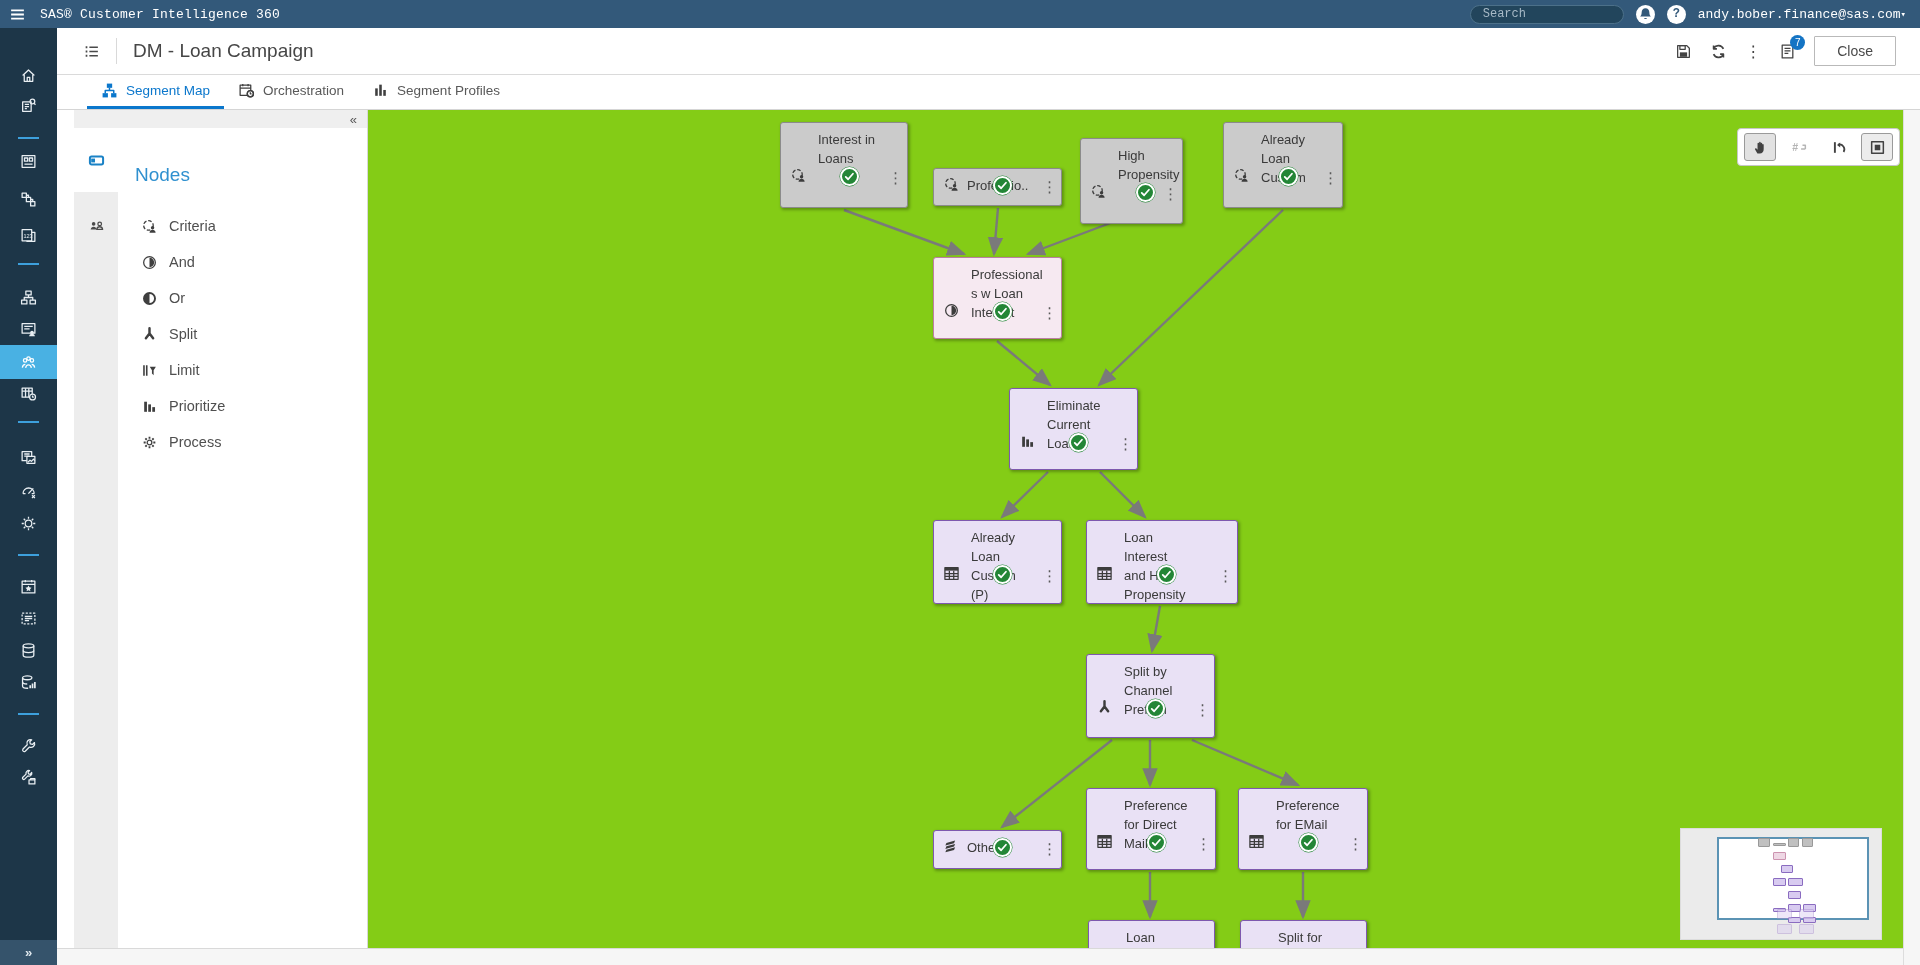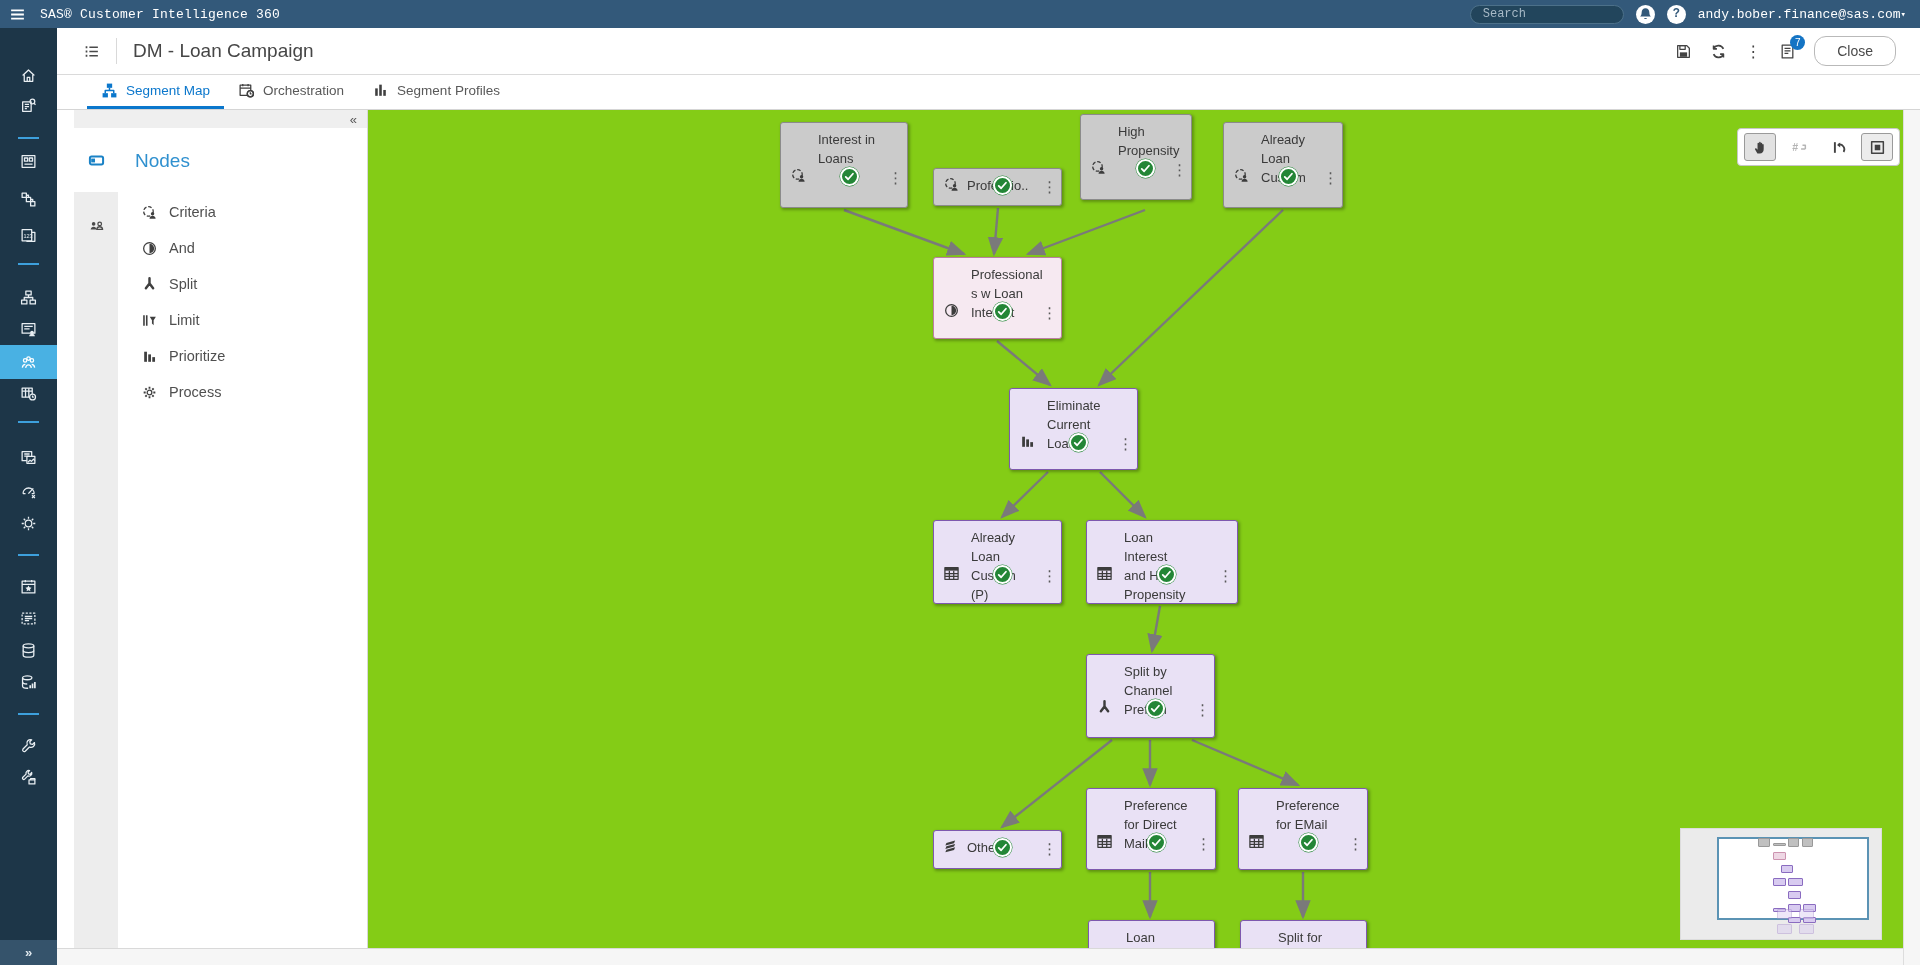--- a/index.html
+++ b/index.html
@@ -26,36 +26,36 @@
 
   
   #header { position:absolute; left:57px; top:28px; width:1863px; height:46px; background:#fff; display:flex; align-items:center; }
   #outline-btn { margin-left:26px; color:#4a4a4a; cursor:pointer; display:flex; }
   #header-sep { width:1px; height:26px; background:#d9d9d9; margin:0 16px; }
   #page-title { font-size:19px; color:#464646; }
   #header-right { margin-left:auto; display:flex; align-items:center; gap:18px; padding-right:24px; }
   .hdr-ico { color:#434343; cursor:pointer; display:flex; position:relative; }
   .hdr-kebab { font-size:16px; color:#434343; cursor:pointer; }
   #doc-badge { position:absolute; top:-8px; right:-9px; min-width:15px; height:15px; border-radius:8px; background:#1474c4; color:#fff; font-size:10px; display:flex; align-items:center; justify-content:center; padding:0 3px; }
-  #close-btn { border:1px solid #b9b9b9; background:#fff; border-radius:12px; font-size:14px; color:#4a4a4a; padding:6px 22px; cursor:pointer; font-family:inherit; }
+  #close-btn { border:1px solid #b9b9b9; background:#fff; border-radius:1px; font-size:14px; color:#4a4a4a; padding:6px 22px; cursor:pointer; font-family:inherit; }
 
   
   #tabbar { position:absolute; left:57px; top:74px; width:1863px; height:36px; background:#fff; border-top:1px solid #dadada; border-bottom:1px solid #d5d5d5; display:flex; align-items:stretch; padding-left:30px; }
   .tab { display:flex; align-items:center; gap:8px; padding:0 14px; font-size:13.5px; color:#595959; cursor:pointer; border-bottom:3px solid transparent; }
   .tab.active { color:#0b77cc; border-bottom-color:#0b77cc; }
   .tab .ticon { display:flex; }
 
   
   #panel { position:absolute; left:57px; top:110px; width:311px; height:838px; background:#fff; border-right:1px solid #d8d8d8; padding-left:17px; }
   #panel-collapse { height:18px; background:#efefef; display:flex; align-items:center; justify-content:flex-end; padding-right:10px; color:#555; font-size:13px; cursor:pointer; }
   #panel-body { display:flex; height:820px; }
   #panel-strip { width:44px; background:#ededed; }
   .strip-cell { width:44px; height:64px; display:flex; align-items:center; justify-content:center; cursor:pointer; color:#4a4a4a; }
   .strip-cell.sel { background:#fff; color:#1a82c6; }
-  #panel-content { flex:1; padding-top:22px; }
+  #panel-content { flex:1; padding-top:36px; }
   #panel-title { color:#2f90cf; font-size:19px; padding-left:17px; margin-bottom:22px; }
   .pitem { height:36px; display:flex; align-items:center; gap:11px; padding-left:23px; font-size:14.5px; color:#4f4f4f; cursor:grab; }
   .pitem .picon { display:flex; color:#3f3f3f; }
 
   
   #canvas { position:absolute; left:368px; top:110px; width:1535px; height:838px; background:#84cc16; overflow:hidden; }
   #edges { position:absolute; left:0; top:0; pointer-events:none; }
   .node { position:absolute; border-radius:3px; box-shadow:1.5px 1.5px 3px rgba(0,0,0,.28); font-size:13px; color:#3a3a3a; cursor:pointer; }
   .node.gray   { background:#cbcbcb; border:1.5px solid #8b8b8b; }
   .node.pink   { background:#f6e9f1; border:1.5px solid #bc7fa2; }
@@ -404,20 +404,29 @@
             <span>Criteria</span>
           </div>
           <div class="pitem">
             <span class="picon">
               <svg viewBox="0 0 16 16" width="17" height="17" fill="none" stroke="currentColor" stroke-width="1.2" stroke-linejoin="round">
                 <circle cx="8" cy="8" r="5.5"></circle>
                 <path d="M8 3.6a4.4 4.4 0 0 1 0 8.8z" fill="currentColor" stroke="none"></path>
               </svg>
             </span>
             <span>And</span>
+          </div>
+          <div class="pitem">
+            <span class="picon">
+              <svg viewBox="0 0 16 16" width="17" height="17" fill="none" stroke="currentColor" stroke-width="1.2" stroke-linejoin="round">
+                <circle cx="8" cy="8" r="5.2" stroke-width="1.8"></circle>
+                <path d="M8 2.8a5.2 5.2 0 0 0 0 10.4z" fill="currentColor" stroke="none"></path>
+              </svg>
+            </span>
+            <span>Or</span>
           </div>
           <div class="pitem">
             <span class="picon">
               <svg viewBox="0 0 16 16" width="17" height="17" fill="none" stroke="currentColor" stroke-width="1.2" stroke-linejoin="round">
                 <path d="M8 2v5M8 7l-3.4 4.6M8 7l3.4 4.6" stroke-width="2.3" stroke-linecap="round"></path>
               </svg>
             </span>
             <span>Split</span>
           </div>
           <div class="pitem">
@@ -507,21 +516,21 @@
             <path d="M8 13.8c.3-1.8 1.5-2.7 2.9-2.7s2.6.9 2.9 2.7z" fill="currentColor" stroke="none"></path>
           </svg>
         </span>
         <span class="ncheck" style="top:7px;left:59px">
           <svg viewBox="0 0 16 16" width="11" height="11">
             <path d="M2.5 8.5l3.5 3.5 7-8" stroke="#fff" stroke-width="2.6" fill="none" stroke-linecap="round" stroke-linejoin="round"></path>
           </svg>
         </span>
         <span class="nkebab" style="top:8px">⋮</span>
       </div>
-      <div class="node gray" style="left: 712px; top: 4px; width: 112px; height: 86px;">
+      <div class="node gray" style="left: 712px; top: 28px; width: 103px; height: 86px;">
         <div class="ntitle">
           <div>High</div>
           <div>Propensity</div>
         </div>
         <span class="ntype" style="top:44px">
           <svg viewBox="0 0 16 16" width="17" height="17" fill="none" stroke="currentColor" stroke-width="1.2" stroke-linejoin="round">
             <circle cx="7" cy="7" r="4.5" stroke-dasharray="3.4 1.7"></circle>
             <circle cx="10.9" cy="9.2" r="1.6" fill="currentColor" stroke="none"></circle>
             <path d="M8 13.8c.3-1.8 1.5-2.7 2.9-2.7s2.6.9 2.9 2.7z" fill="currentColor" stroke="none"></path>
           </svg>

